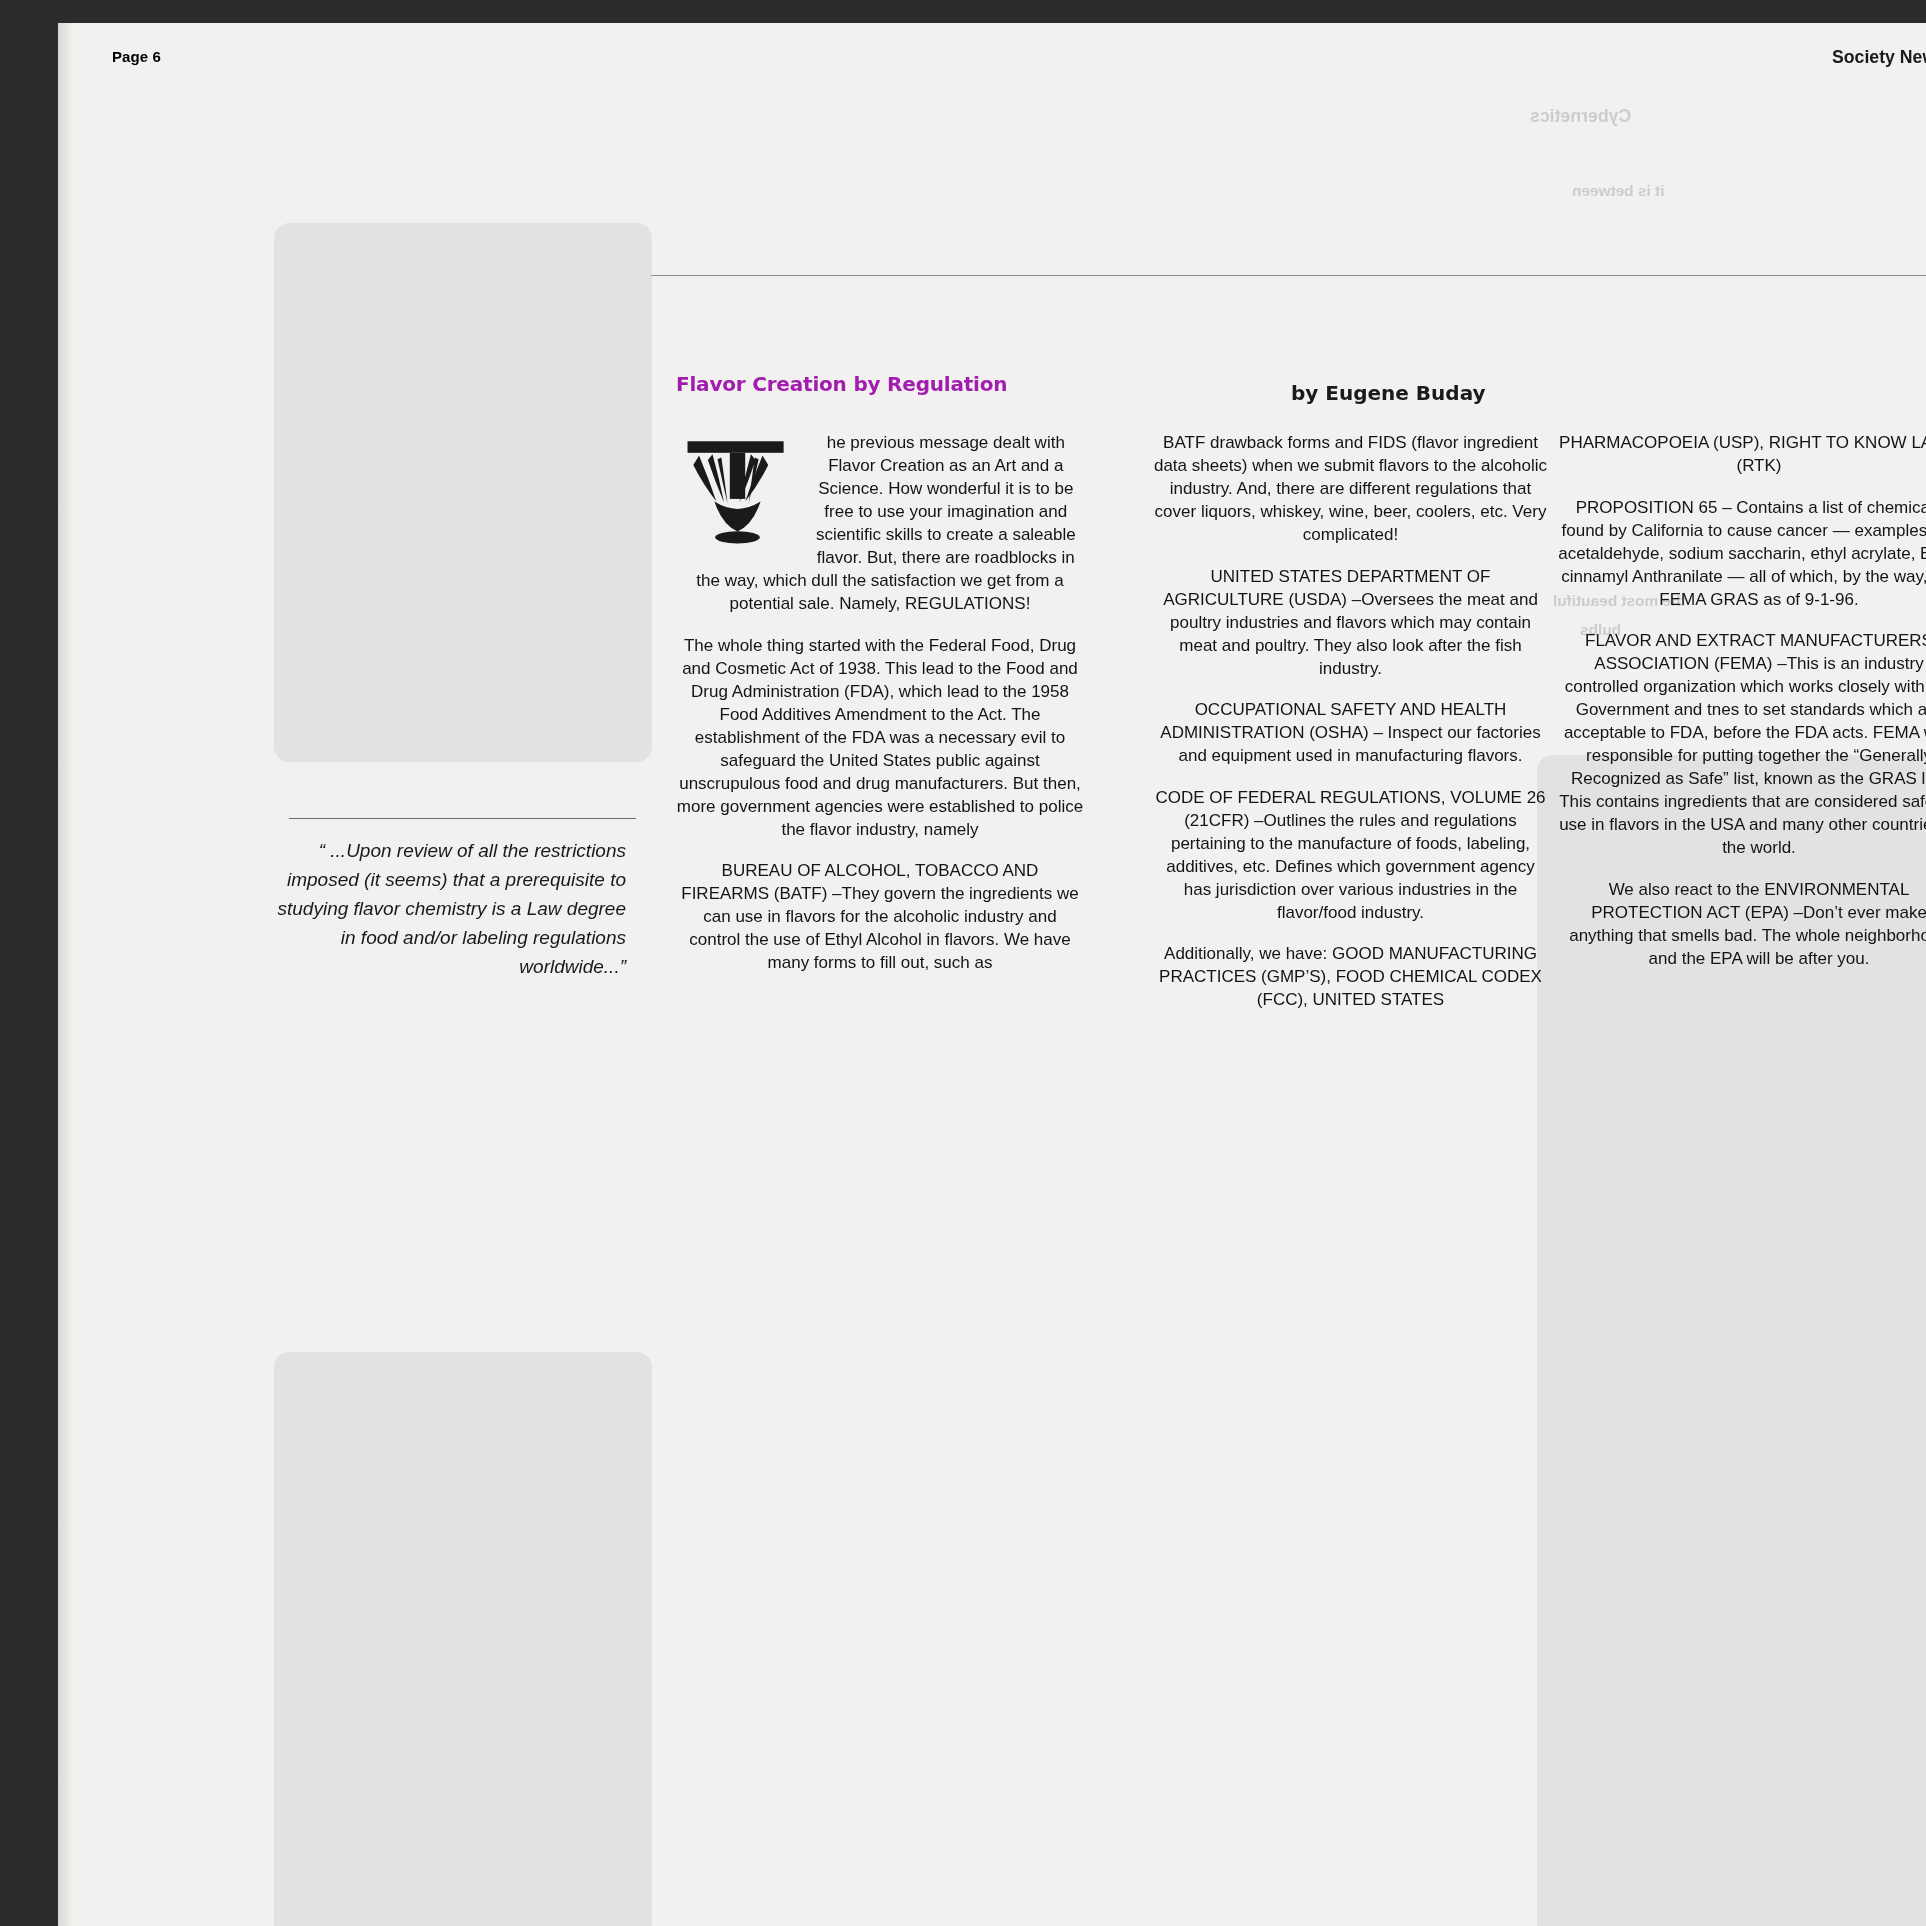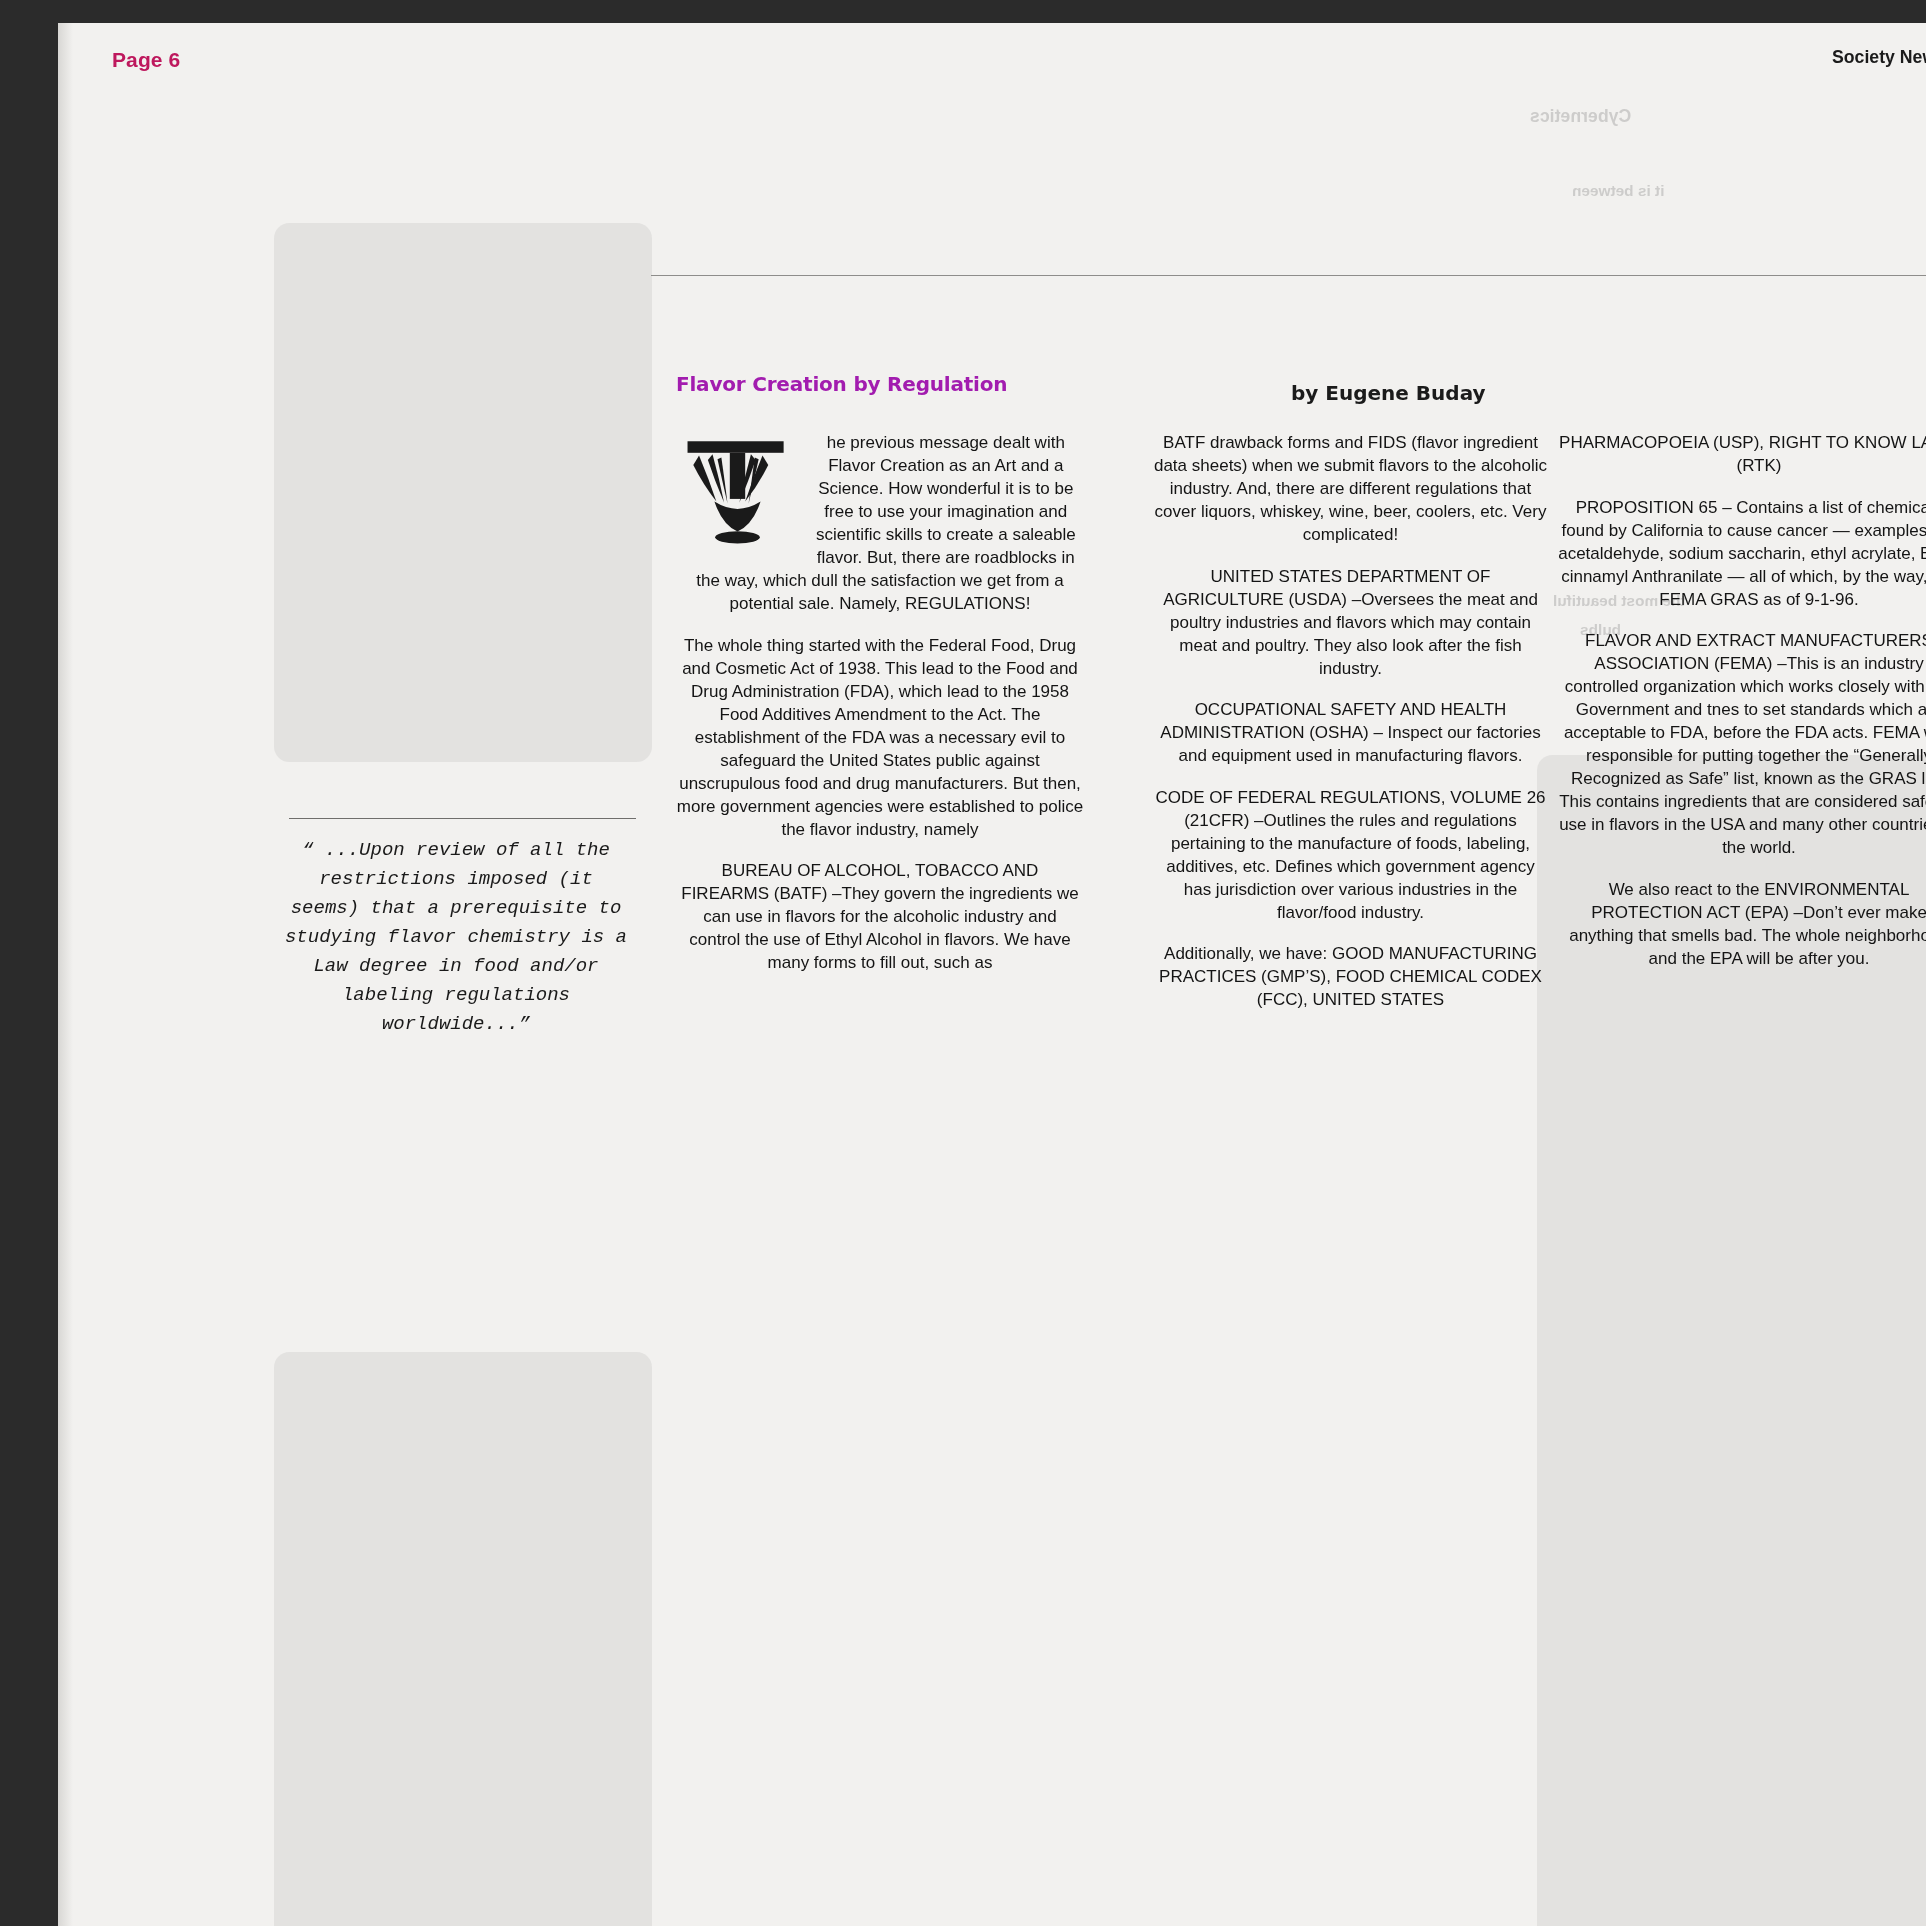--- a/index.html
+++ b/index.html
@@ -28,23 +28,23 @@
   .page-shadow-left {
     position: absolute;
     left: 0; top: 0;
     width: 15.4px; height: 100%;
     background: linear-gradient(to right, #d8d7d4, #f2f1ef);
   }
   .page-number {
     position: absolute;
     left: 54px;
     top: 25px;
-    font-size: 21px;
-    font-weight: bold;
-    color: #be185d;
+    font-size: 15px;
+    font-weight: bold;
+    color: #000000;
     letter-spacing: 0.1px;
   }
   .society-news {
     position: absolute;
     right: 131px;
     top: 24px;
     font-size: 17.7px;
     font-weight: bold;
     color: #1b1b1b;
   }
@@ -80,29 +80,28 @@
   
   .pullquote-rule {
     position: absolute;
     left: 231px;
     top: 795px;
     width: 347px;
     border-top: 0.8px solid #6f6e6c;
   }
   .pullquote {
     position: absolute;
-    left: 222px;
+    left: 216px;
     top: 813px;
     width: 352px;
-    text-align: center;
+    text-align: right;
     font-size: 19px;
     line-height: 29px;
     font-style: italic;
     color: #1a1a1a;
-    font-family: Liberation Mono, monospace;
   }
 
   
   .col {
     position: absolute;
     top: 408px;
     font-size: 17px;
     line-height: 23px;
     color: #141414;
     text-align: center;

